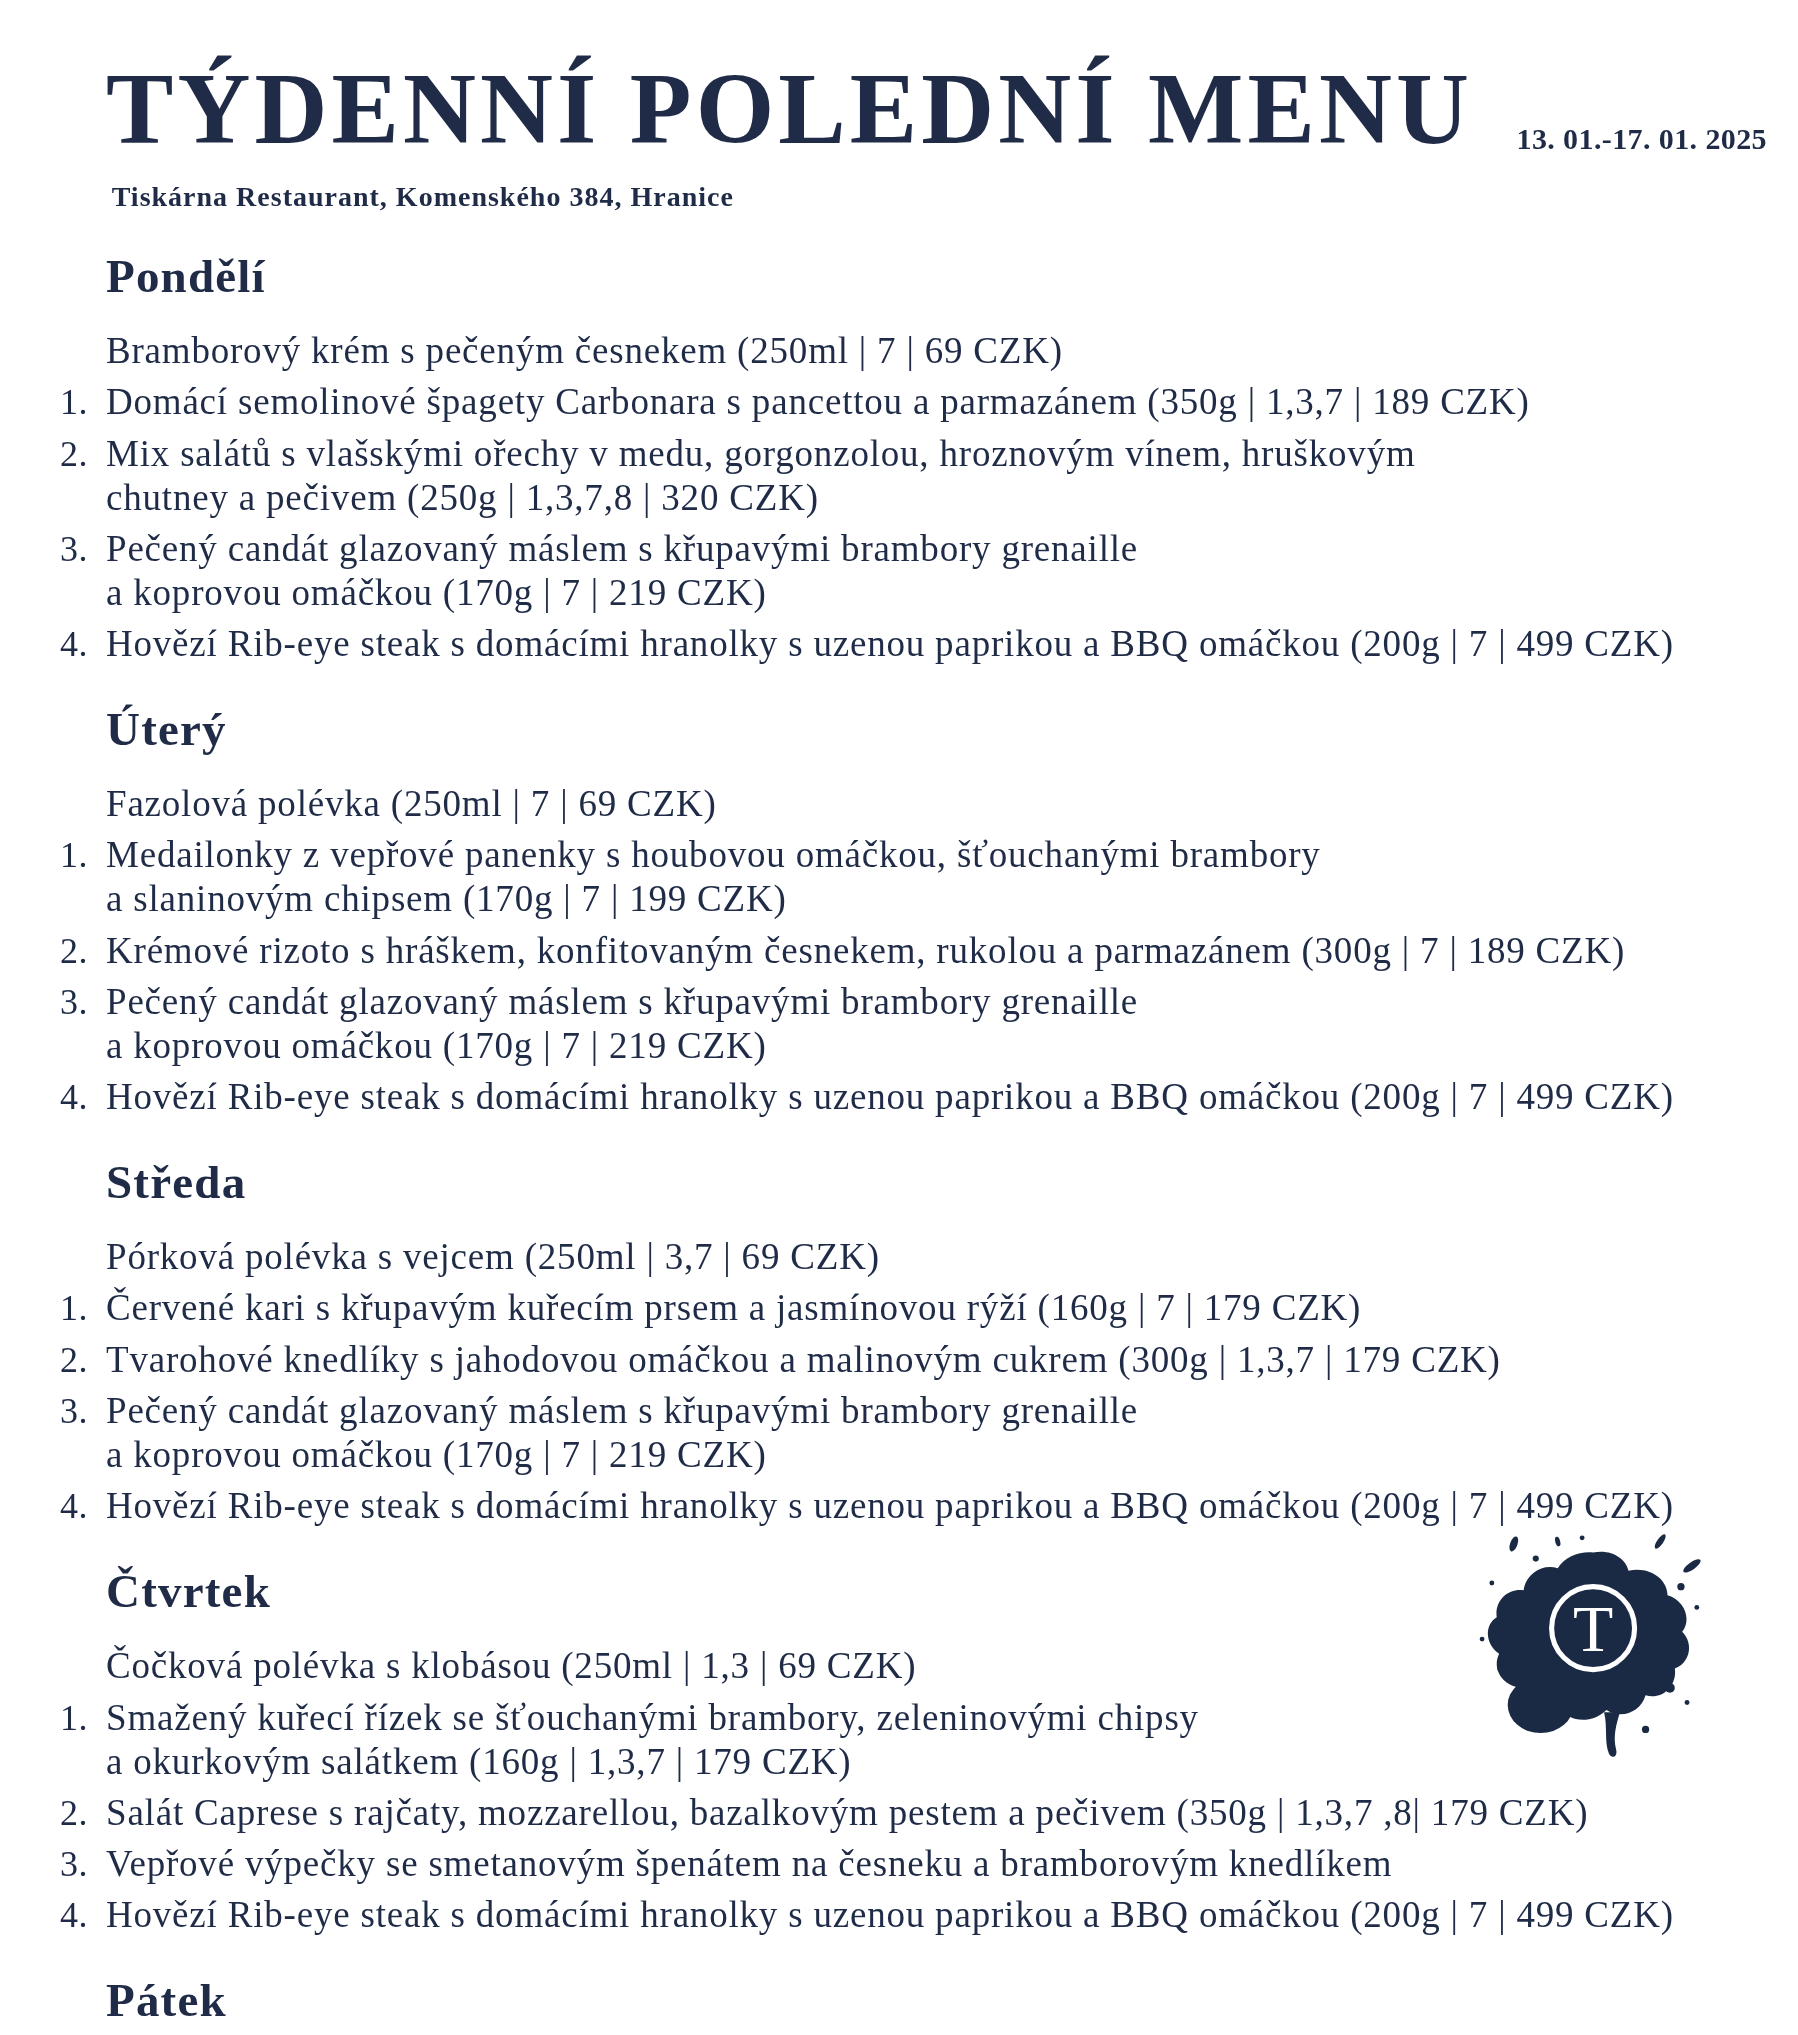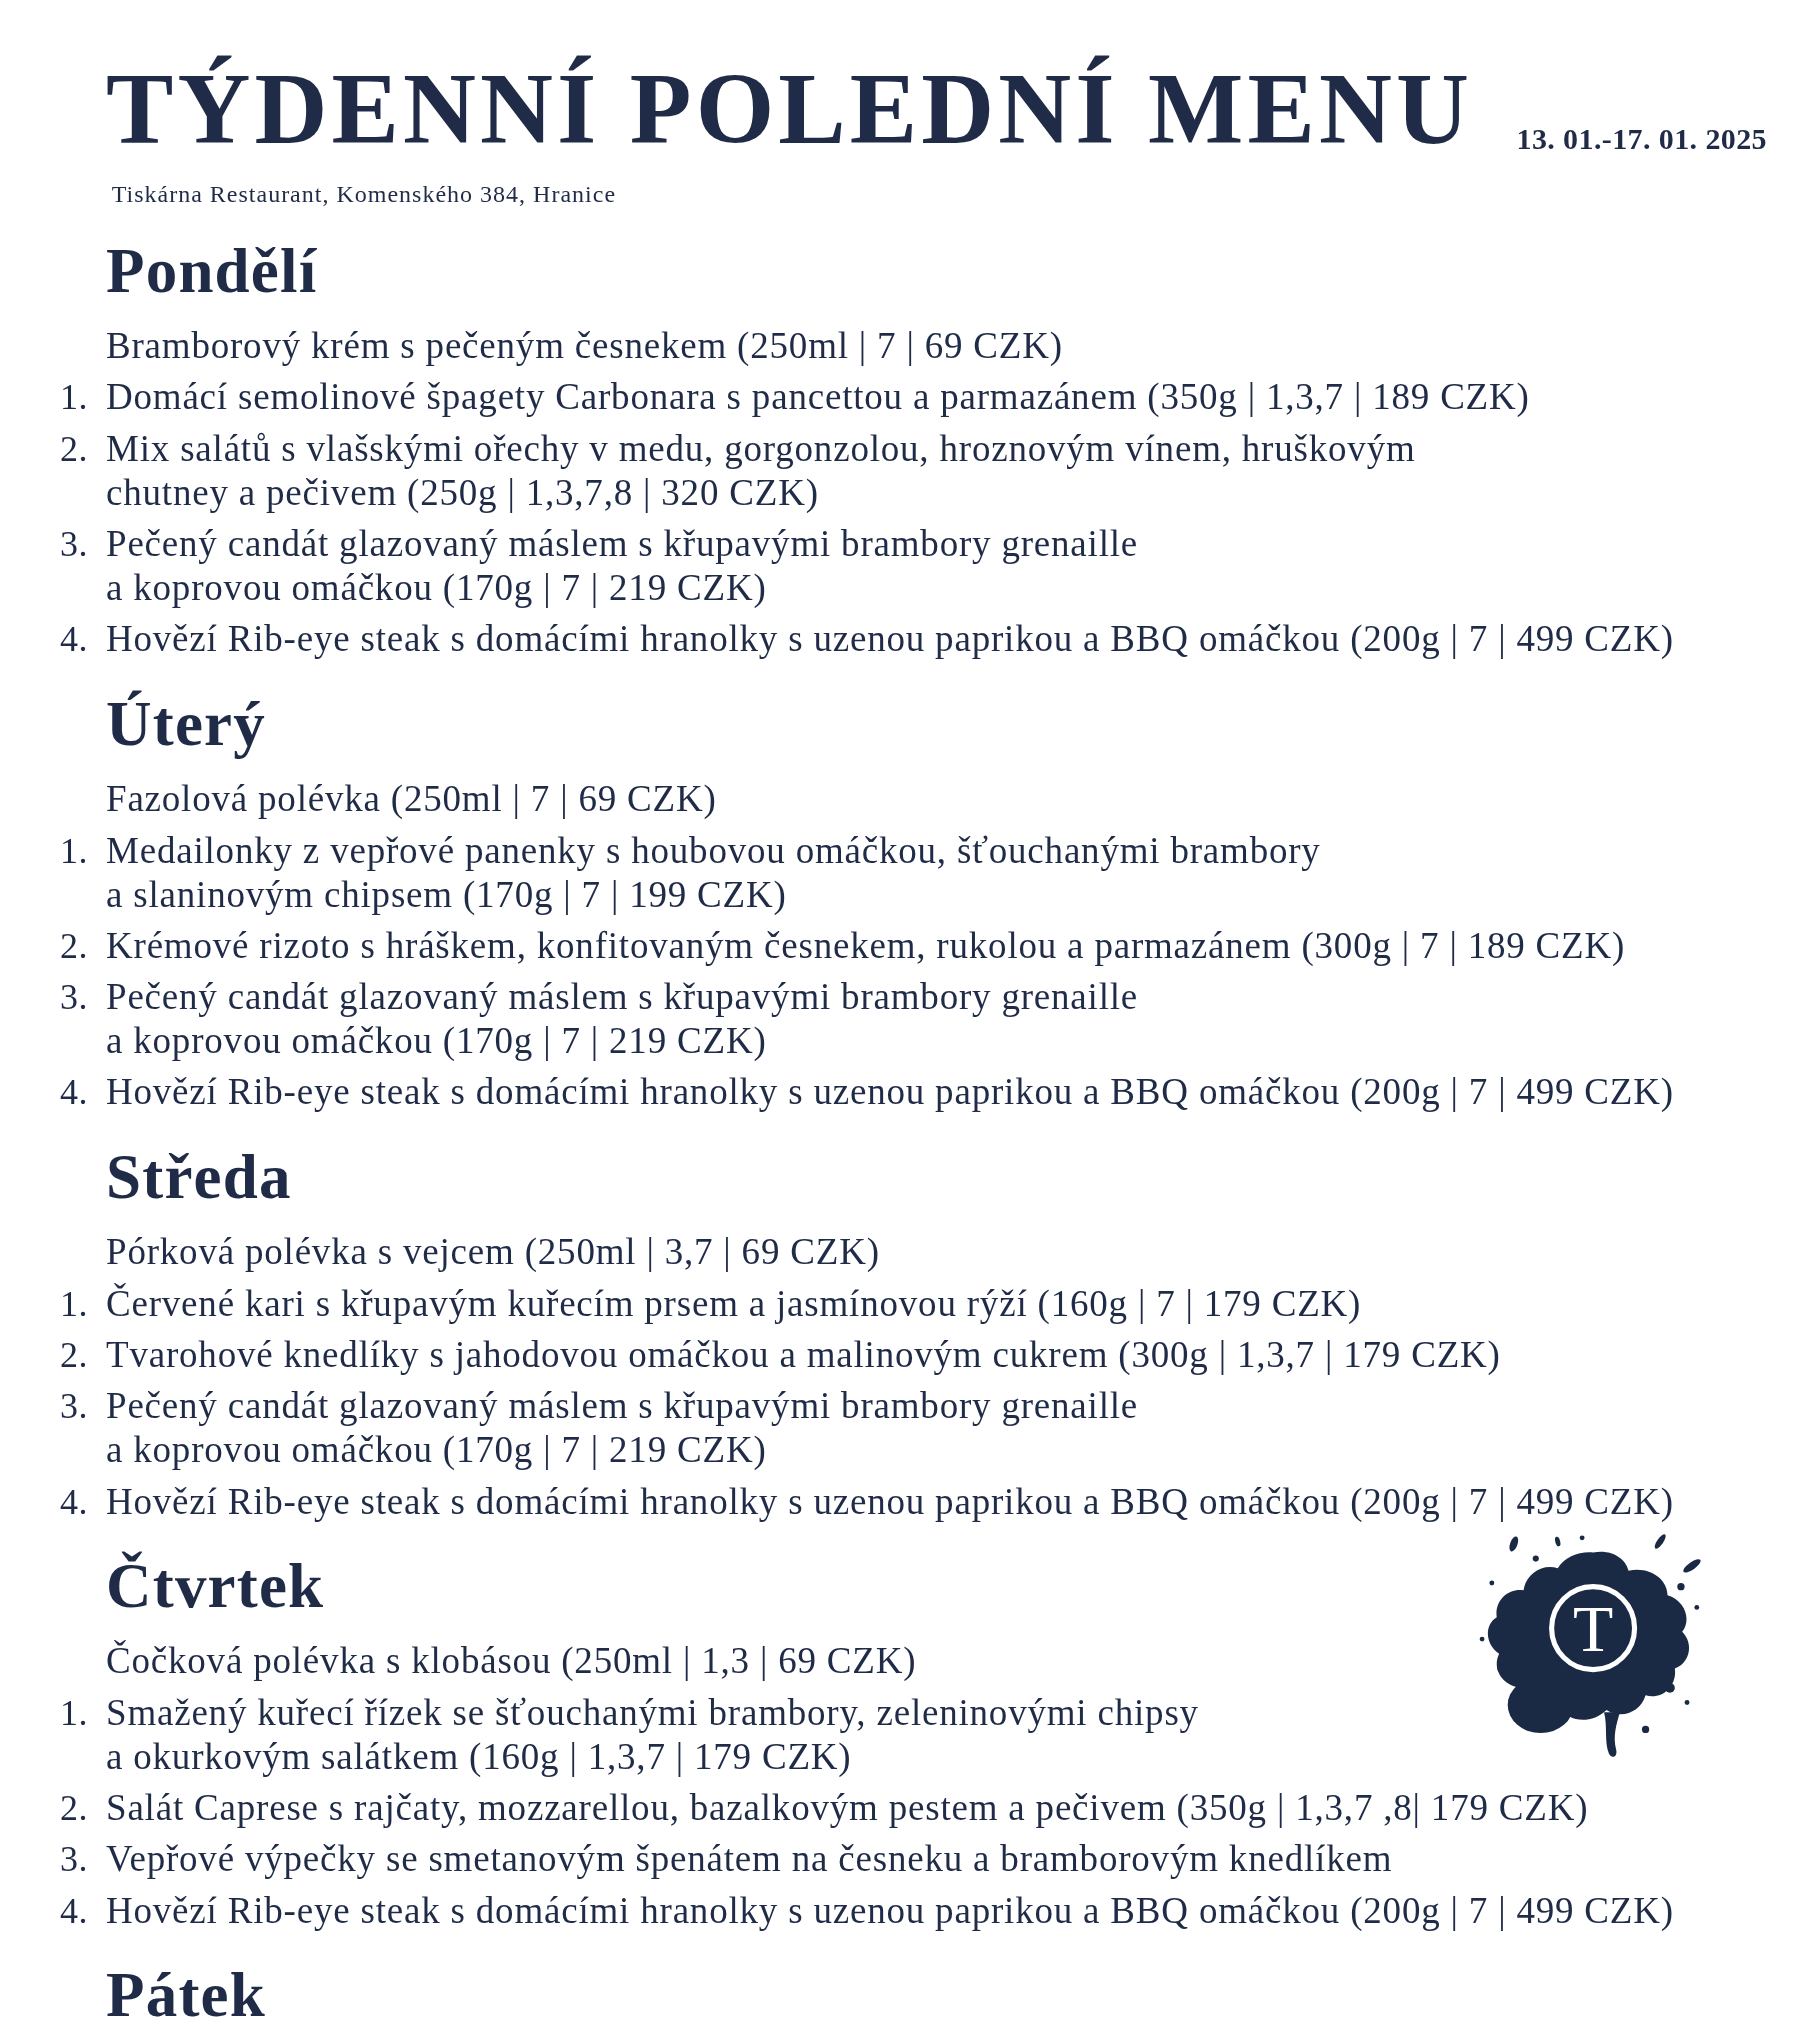--- a/index.html
+++ b/index.html
@@ -25,28 +25,28 @@
   .date-range {
     position: absolute;
     top: 122px;
     right: 32px;
     font-size: 30px;
     letter-spacing: 0.4px;
     font-weight: 700;
   }
   .subtitle {
     margin: 19.5px 0 0 5.7px;
-    font-size: 24px;
+    font-size: 28px;
     letter-spacing: 1px;
-    font-weight: 400;
+    font-weight: 700;
     line-height: 1.2;
   }
   
   .day-name {
-    font-size: 63px;
+    font-size: 47px;
     line-height: 65px;
     margin: 30.5px 0 20.4px 0;
     font-weight: 700;
     letter-spacing: 1.2px;
   }
   .soup {
     font-size: 37px;
     line-height: 44px;
     letter-spacing: 0.8px;
     margin-bottom: 7.3px;

